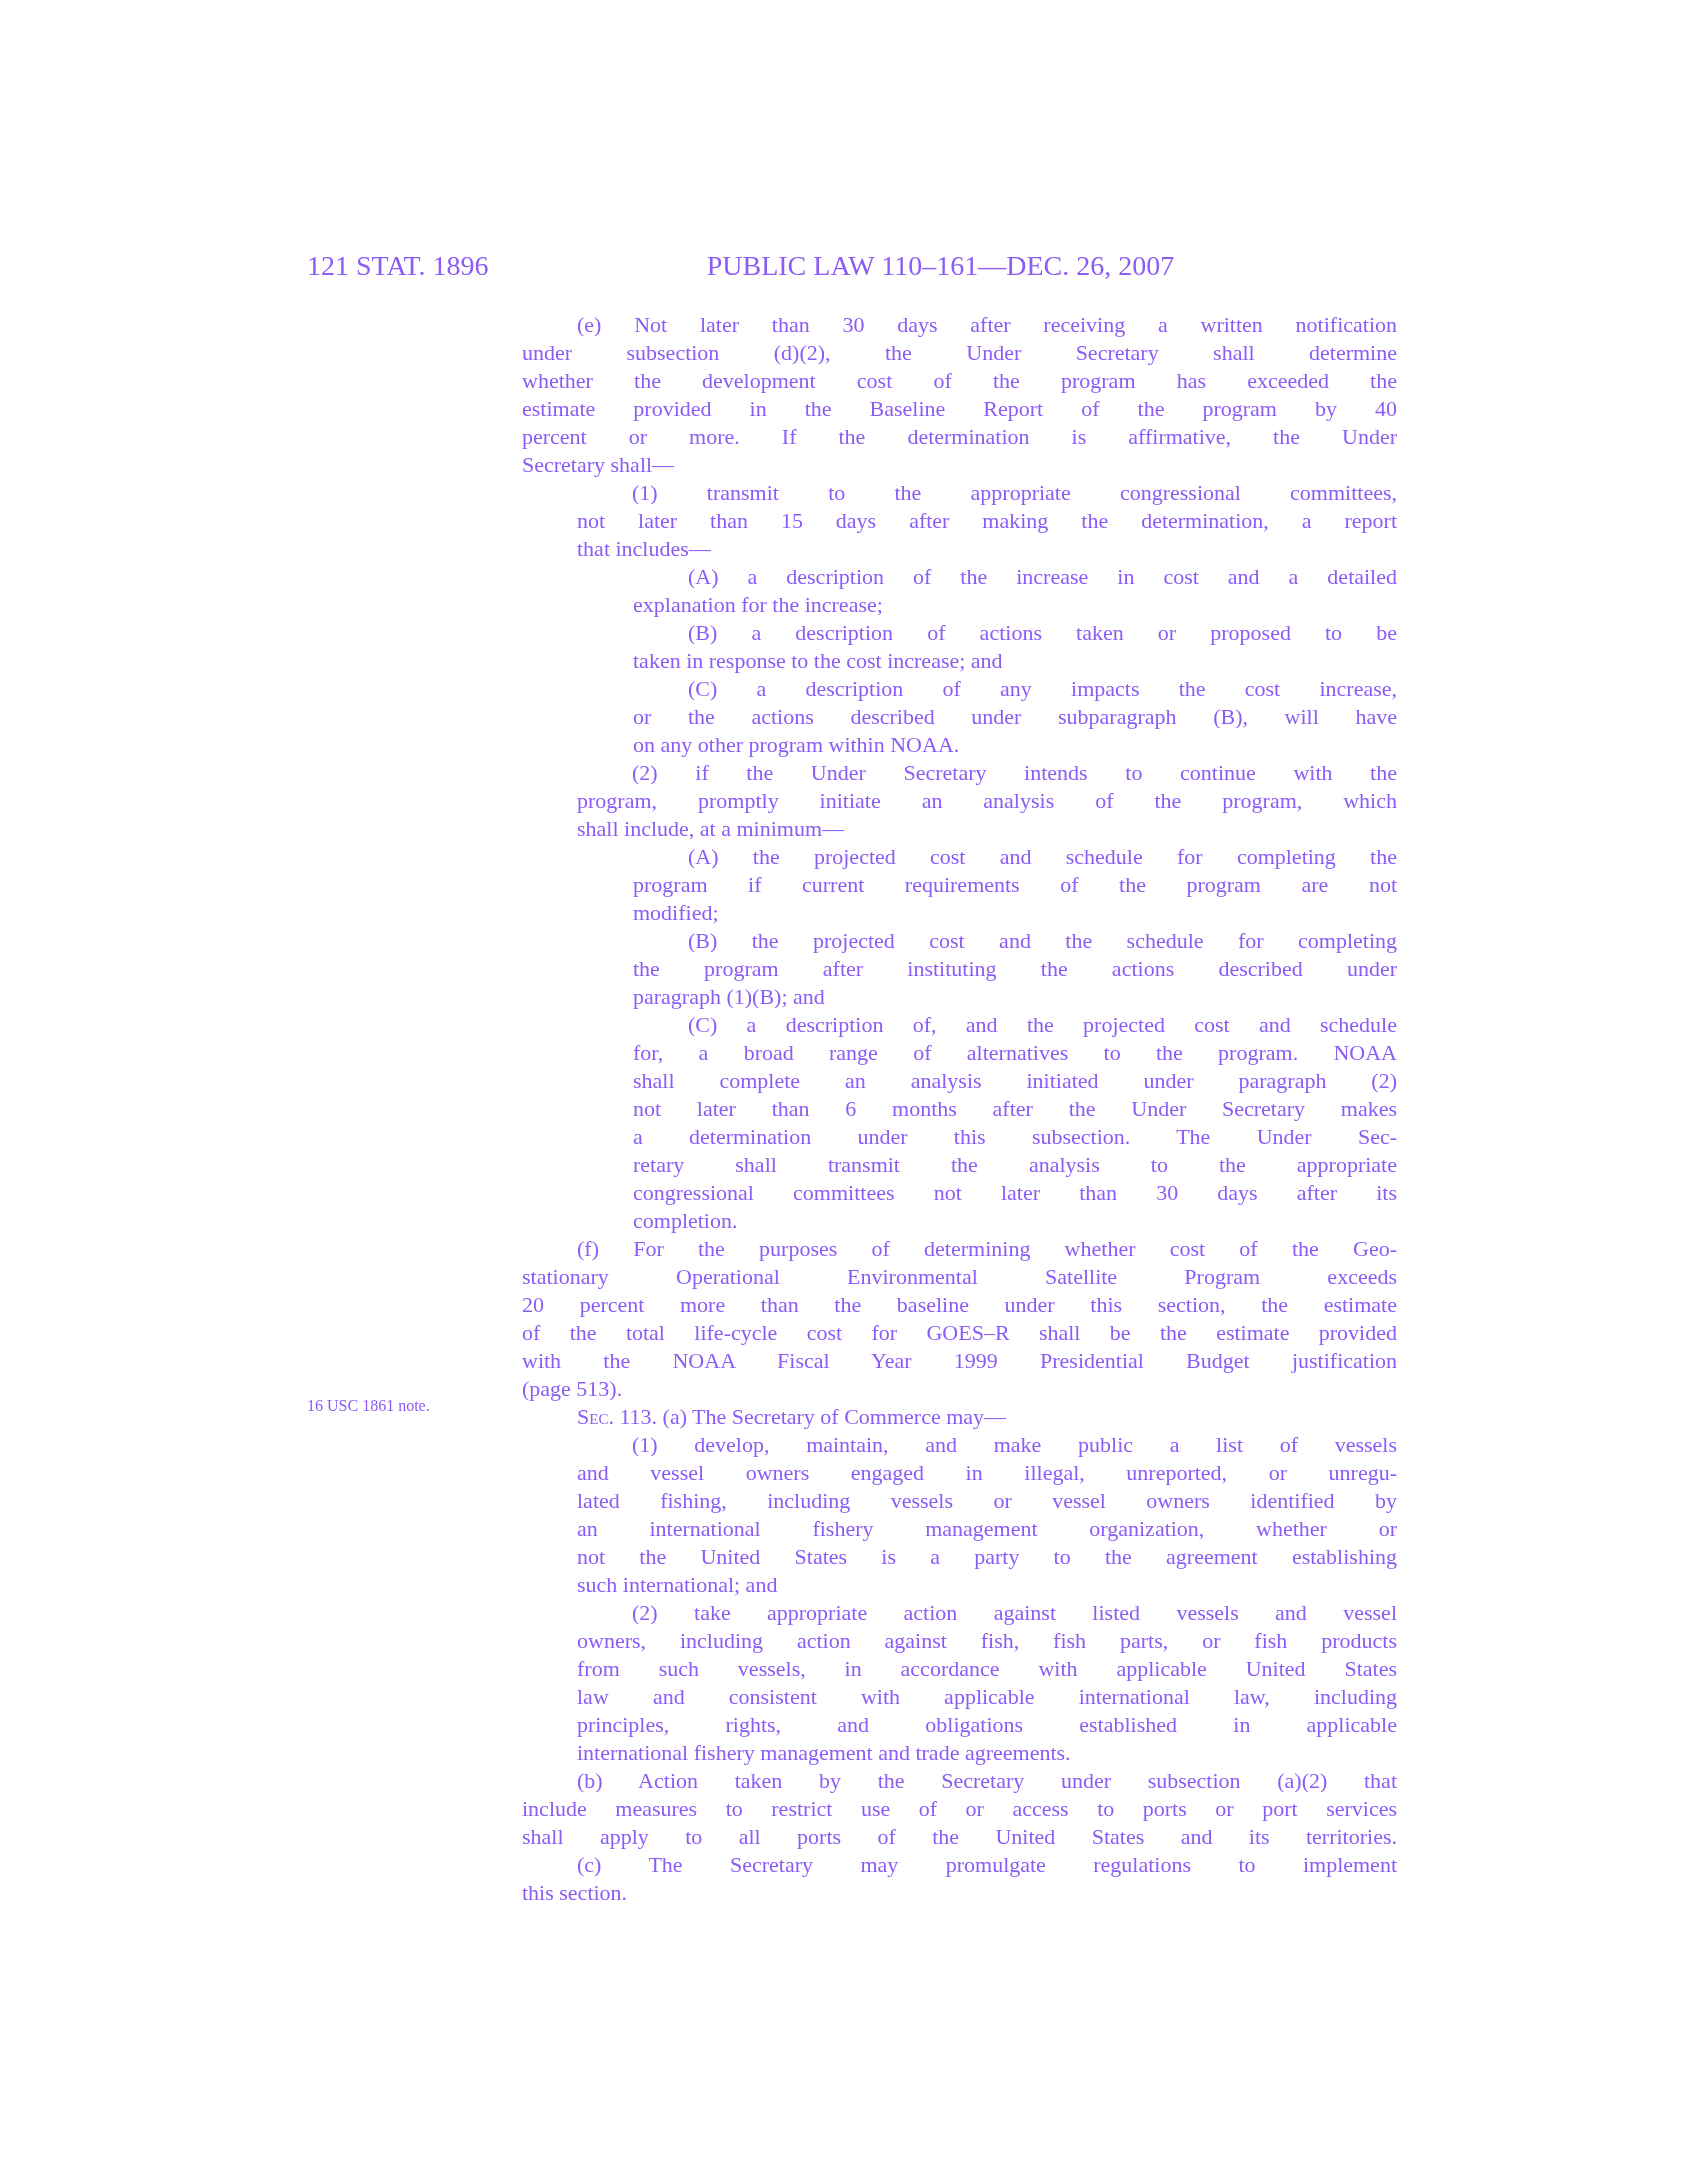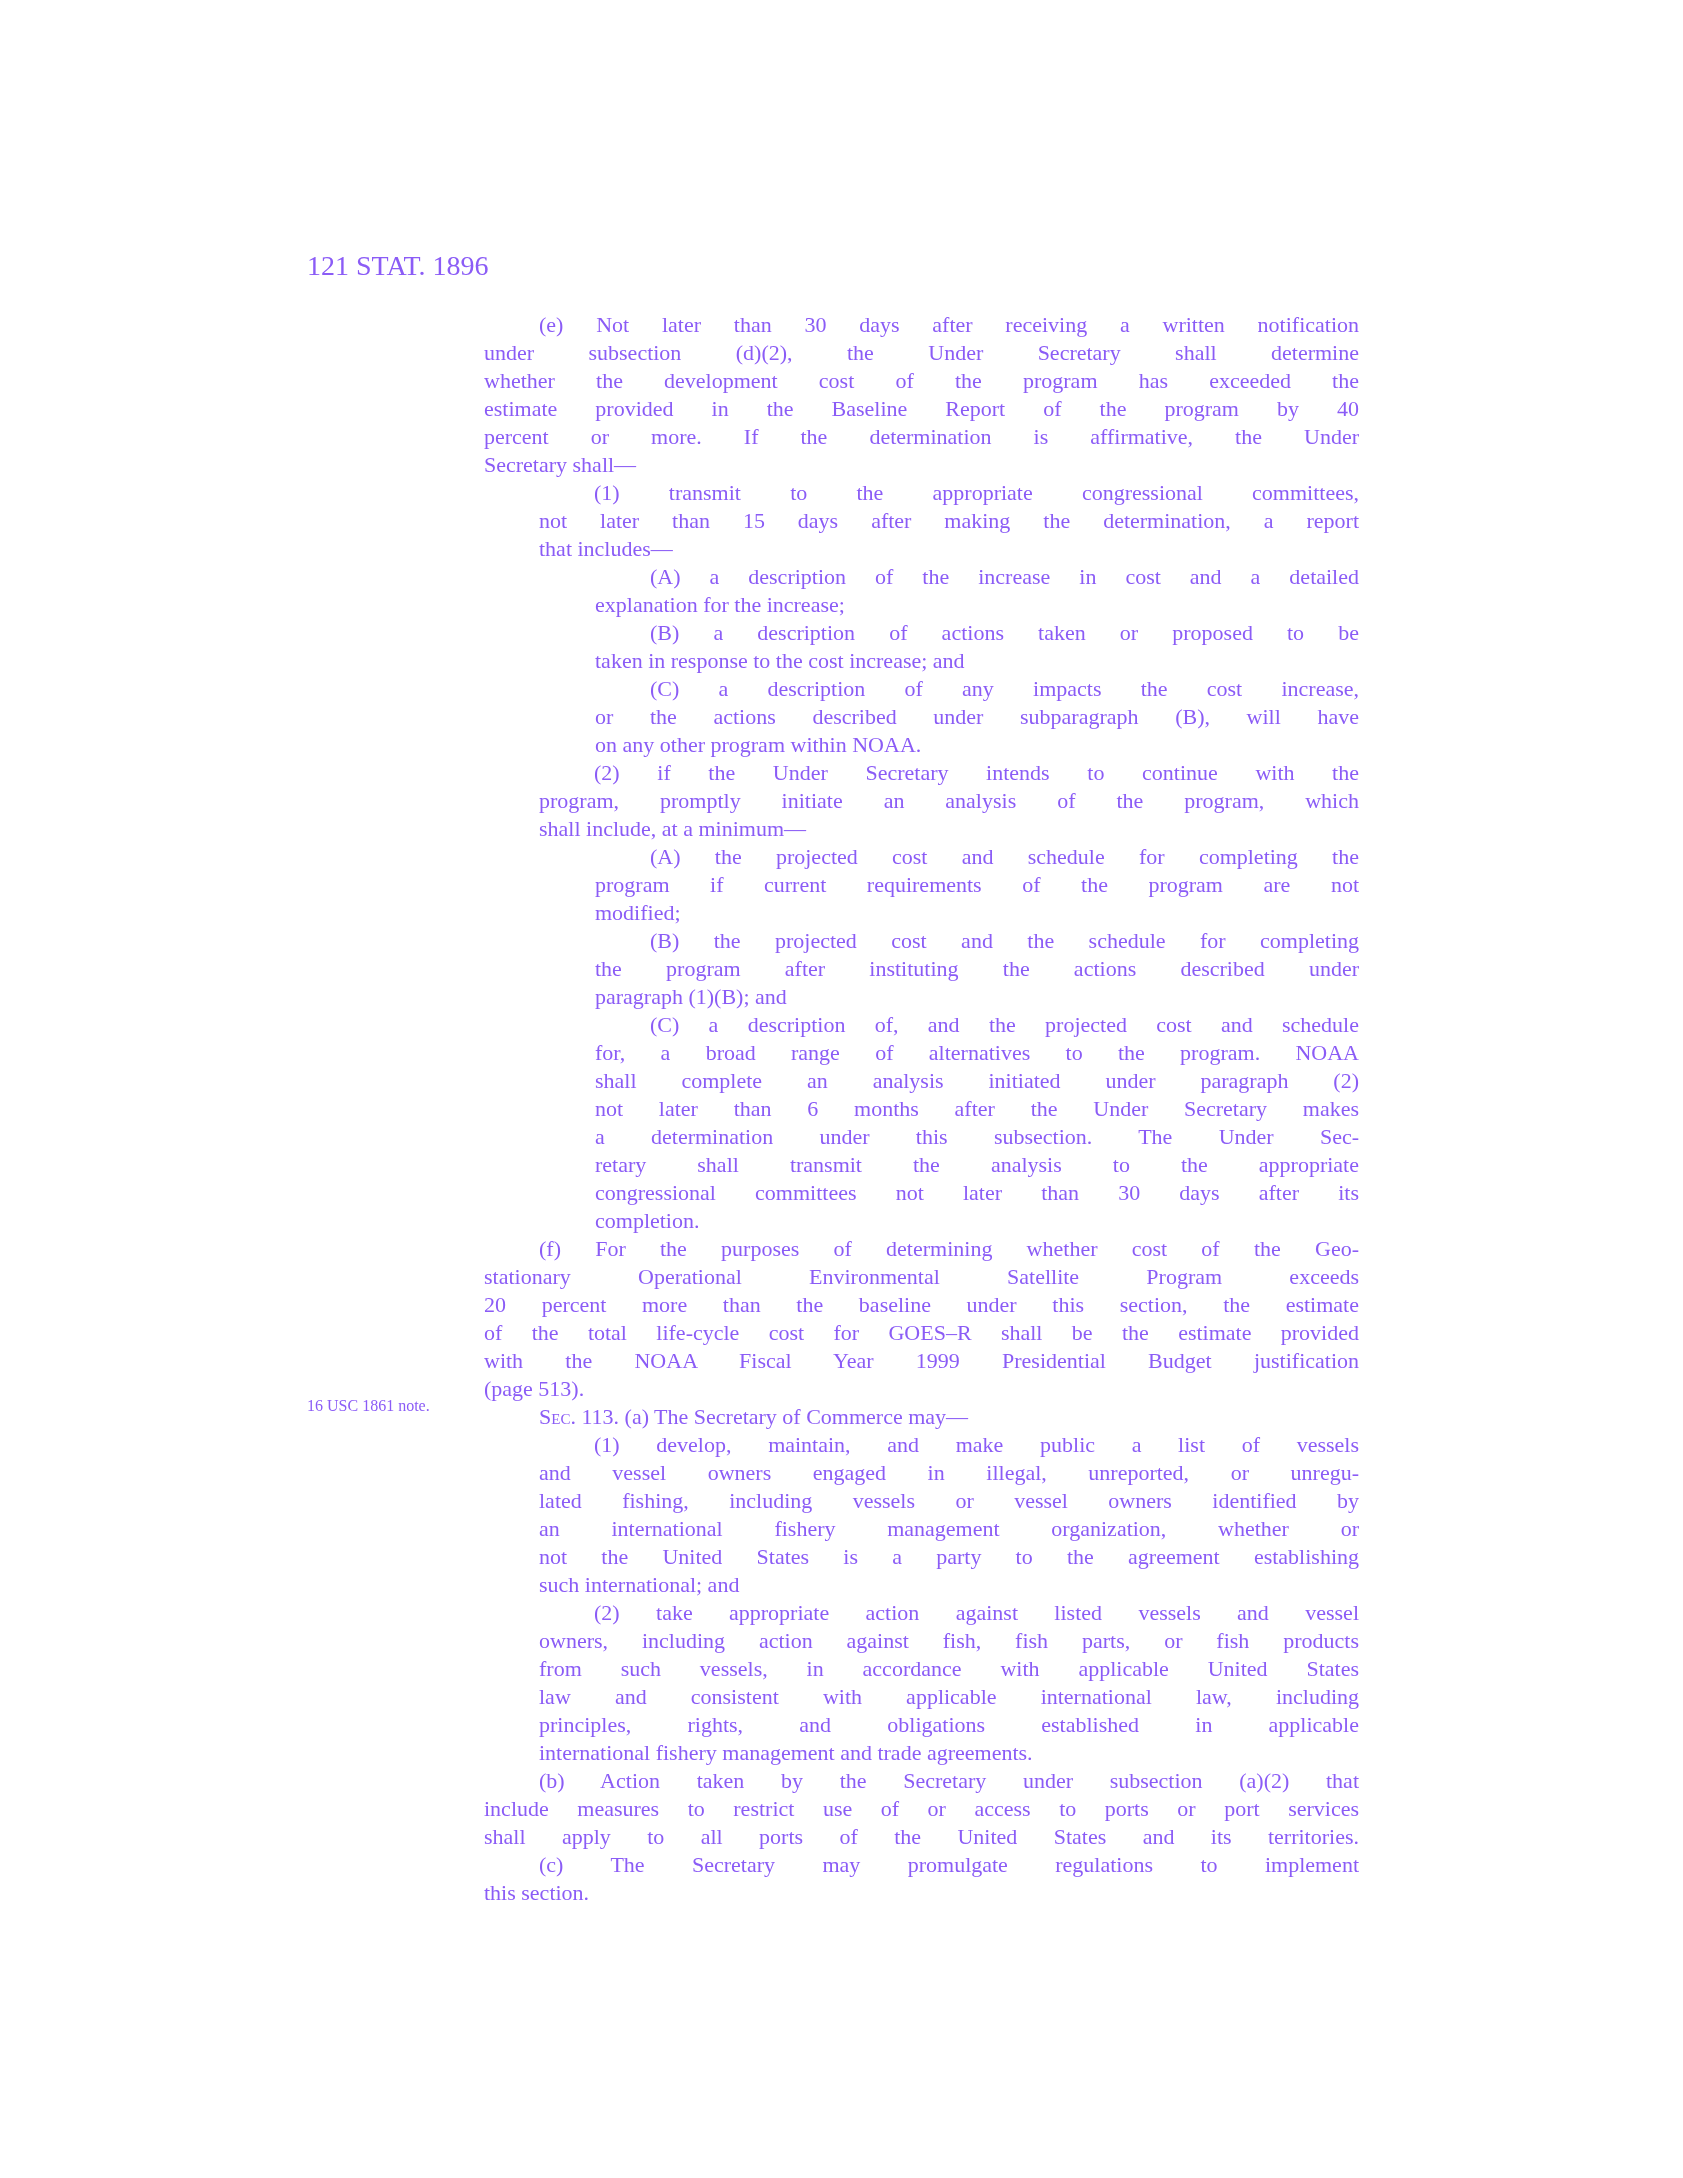--- a/index.html
+++ b/index.html
@@ -42,21 +42,21 @@
     position: absolute;
     left: 307px;
     top: 1394px;
     width: 149px;
     font-size: 16px;
     line-height: 24px;
     text-align: left;
   }
   .doc-body {
     position: absolute;
-    left: 484px;
+    left: 522px;
     top: 311px;
     width: 875px;
     font-size: 22px;
     line-height: 28px;
   }
   .doc-body .line {
     white-space: normal;
   }
   .doc-body .line.j {
     text-align: justify;
@@ -67,20 +67,21 @@
   .doc-body .line.first { text-indent: 55px; }
   .sc { font-variant: small-caps; }
 </style>
 </head>
 <body>
 
 <div class="page">
 
   <div class="running-head">
     <span class="stat-number">121 STAT. 1896</span>
+    <span class="law-title">PUBLIC LAW 110–161—DEC. 26, 2007</span>
   </div>
 
   <div class="margin-note">16 USC 1861 note.</div>
 
   <div class="doc-body">
       <div class="line lvl0 first j">(e) Not later than 30 days after receiving a written notification</div>
       <div class="line lvl0 j">under subsection (d)(2), the Under Secretary shall determine</div>
       <div class="line lvl0 j">whether the development cost of the program has exceeded the</div>
       <div class="line lvl0 j">estimate provided in the Baseline Report of the program by 40</div>
       <div class="line lvl0 j">percent or more. If the determination is affirmative, the Under</div>

